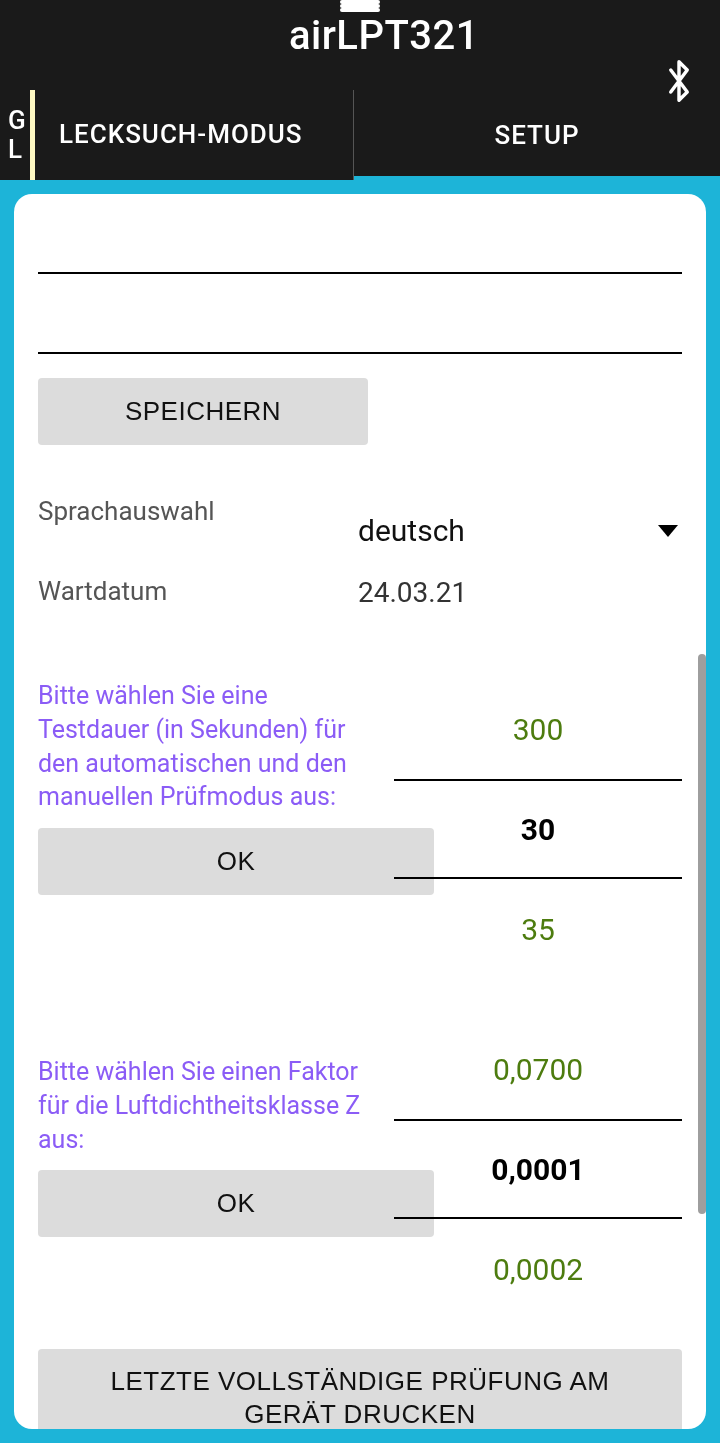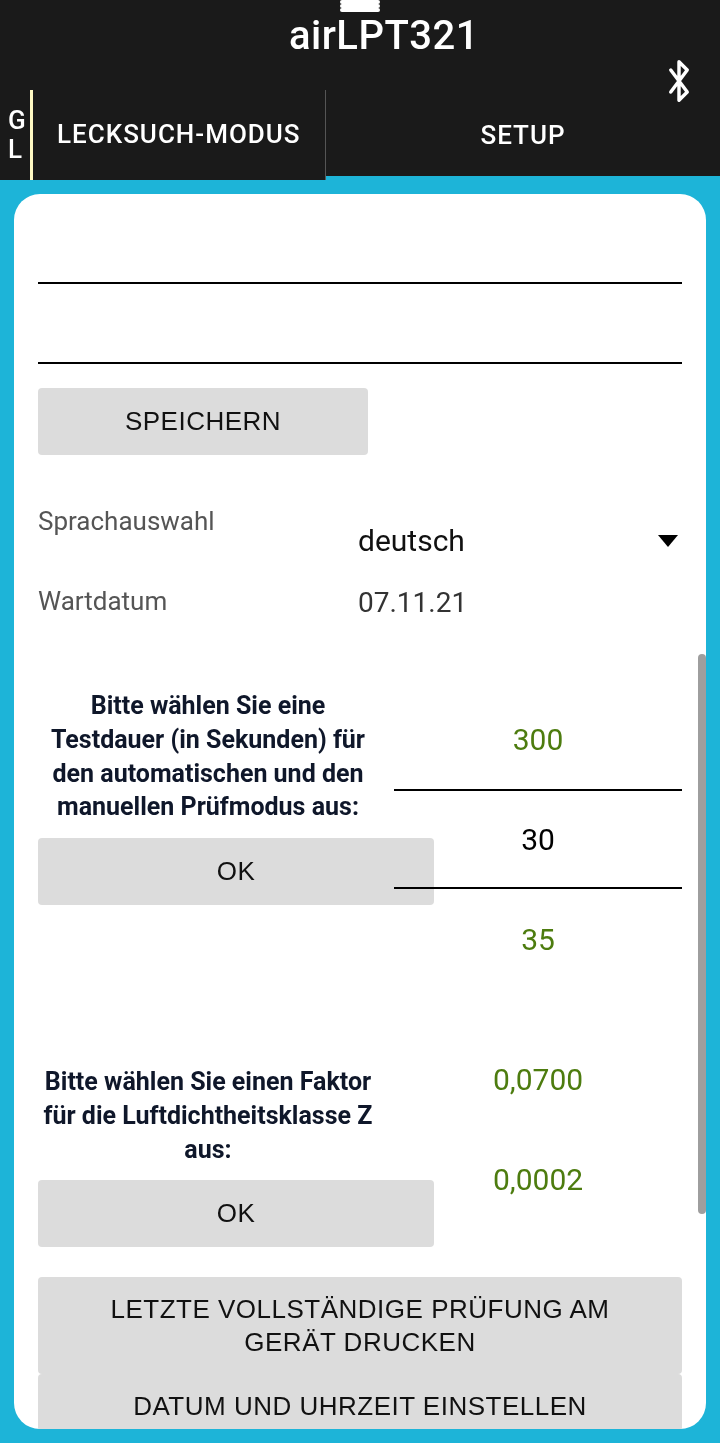--- a/index.html
+++ b/index.html
@@ -5,43 +5,43 @@
   * { box-sizing: border-box; margin: 0; padding: 0; }
   html, body { width: 720px; height: 1443px; font-family: Roboto, Arial, sans-serif; background: #1db4d8; overflow: hidden; }
   .appbar { background: #1a1a1a; color: #fff; height: 90px; display: flex; align-items: center; padding: 0 24px; flex-direction: column; }
   .hamburger { width: 40px; height: 30px; display: flex; flex-direction: column; justify-content: space-between; }
   .hamburger span { display: block; height: 4px; background: #fff; border-radius: 2px; }
   .app-title { font-size: 40px; font-weight: 500; margin-left: 48px; letter-spacing: 0.5px; }
   .bt-icon { margin-left: auto; }
   .tabs { background: #1a1a1a; display: flex; height: 90px; align-items: stretch; color: #fff; font-size: 26px; font-weight: 500; letter-spacing: 1px; }
   .tab { display: flex; align-items: center; padding: 0 24px; position: relative; }
   .tab.cut { width: 30px; padding: 0 8px; line-height: 1.1; }
-  .tab.leck { width: 296px; border-left: 3px solid #fef9c3; border-right: 1px solid #555; padding: 0 24px; line-height: 1.2; }
+  .tab.leck { width: 324px; border-left: 5px solid #fef9c3; border-right: 1px solid #555; padding: 0 24px; line-height: 1.2; }
   .tab.setup { flex: 1; justify-content: center; }
   .tab.setup::after { content: ""; position: absolute; bottom: 0; left: 0; right: 0; height: 4px; background: #1db4d8; }
   .page-wrap { position: absolute; top: 180px; bottom: 0; left: 0; right: 0; background: #1db4d8; padding: 14px; }
-  .card { background: #fff; border-radius: 26px; width: 100%; height: 100%; padding: 34px 24px 20px 24px; position: relative; overflow: hidden; }
+  .card { background: #fff; border-radius: 18px; width: 100%; height: 100%; padding: 24px 24px 20px 24px; position: relative; overflow: hidden; }
   .scroll-ind { position: absolute; right: 0; top: 460px; width: 8px; height: 560px; background: #9e9e9e; border-radius: 4px; }
   .text-input { border: none; border-bottom: 2px solid #000; width: 100%; height: 56px; font-size: 26px; margin-bottom: 24px; outline: none; background: transparent; }
   .btn { background: #dcdcdc; border: none; font-size: 26px; font-weight: 500; padding: 18px 0; text-align: center; border-radius: 4px; color: #111; letter-spacing: 0.5px; }
   .btn-save { width: 330px; margin-bottom: 28px; }
   .btn-ok { width: 396px; }
   .btn-wide { width: 100%; margin-bottom: 0; line-height: 1.25; padding: 16px 24px; }
   .row-lang { display: flex; align-items: center; font-size: 26px; color: #555; margin-bottom: 28px; }
   .row-lang .label { flex: 0 0 320px; }
   .lang-select { flex: 1; display: flex; align-items: center; justify-content: space-between; font-size: 30px; color: #111; padding-right: 4px; margin-top: 40px; }
   .row-date { display: flex; font-size: 26px; color: #555; margin-bottom: 70px; }
   .row-date .label { flex: 0 0 320px; }
   .row-date .value { flex: 1; color: #333; font-size: 28px; }
   .picker-row { display: flex; align-items: flex-start; margin-bottom: 40px; }
   .picker-left { width: 340px; display: flex; flex-direction: column; }
-  .picker-text { font-size: 25px; text-align: center; color: #0f172a; line-height: 1.35; margin-bottom: 14px; font-weight: bold; }
+  .picker-text { font-size: 25px; color: #8b5cf6; line-height: 1.35; margin-bottom: 14px; }
   .picker { flex: 1; margin-left: 16px; }
   .p-item { height: 100px; display: flex; align-items: center; justify-content: center; font-size: 30px; color: #4d7c0f; }
-  .p-item.sel { color: #000; font-weight: 400; border-top: 2px solid #000; border-bottom: 2px solid #000; }
+  .p-item.sel { color: #000; font-weight: 700; border-top: 2px solid #000; border-bottom: 2px solid #000; }
   .tri { width: 0; height: 0; border-left: 10px solid transparent; border-right: 10px solid transparent; border-top: 12px solid #000; }
 </style>
 </head>
 <body>
 
 <div class="appbar">
   <div class="hamburger">
       <span></span>
       <span></span>
       <span></span>
@@ -73,21 +73,21 @@
     <div class="row-lang">
       <div class="label">Sprachauswahl</div>
       <div class="lang-select">
         <span>deutsch</span>
         <span class="tri"></span>
       </div>
     </div>
 
     <div class="row-date">
       <div class="label">Wartdatum</div>
-      <div class="value">07.11.21</div>
+      <div class="value">24.03.21</div>
     </div>
 
     <div class="picker-row">
       <div class="picker-left">
         <div class="picker-text">Bitte wählen Sie eine Testdauer (in Sekunden) für den automatischen und den manuellen Prüfmodus aus:</div>
         <button class="btn btn-ok">OK</button>
       </div>
       <div class="picker">
         <div class="p-item">300</div>
         <div class="p-item sel">30</div>
@@ -95,20 +95,21 @@
       </div>
     </div>
 
     <div class="picker-row" style="margin-bottom:30px">
       <div class="picker-left">
         <div class="picker-text" style="margin-top:36px">Bitte wählen Sie einen Faktor für die Luftdichtheitsklasse Z aus:</div>
         <button class="btn btn-ok">OK</button>
       </div>
       <div class="picker">
         <div class="p-item">0,0700</div>
+        <div class="p-item sel">0,0001</div>
         <div class="p-item">0,0002</div>
       </div>
     </div>
 
     <button class="btn btn-wide">LETZTE VOLLSTÄNDIGE PRÜFUNG AM GERÄT DRUCKEN</button>
     <button class="btn btn-wide" style="margin-bottom:0">DATUM UND UHRZEIT EINSTELLEN</button>
   </div>
 </div>
 
 </body></html>

